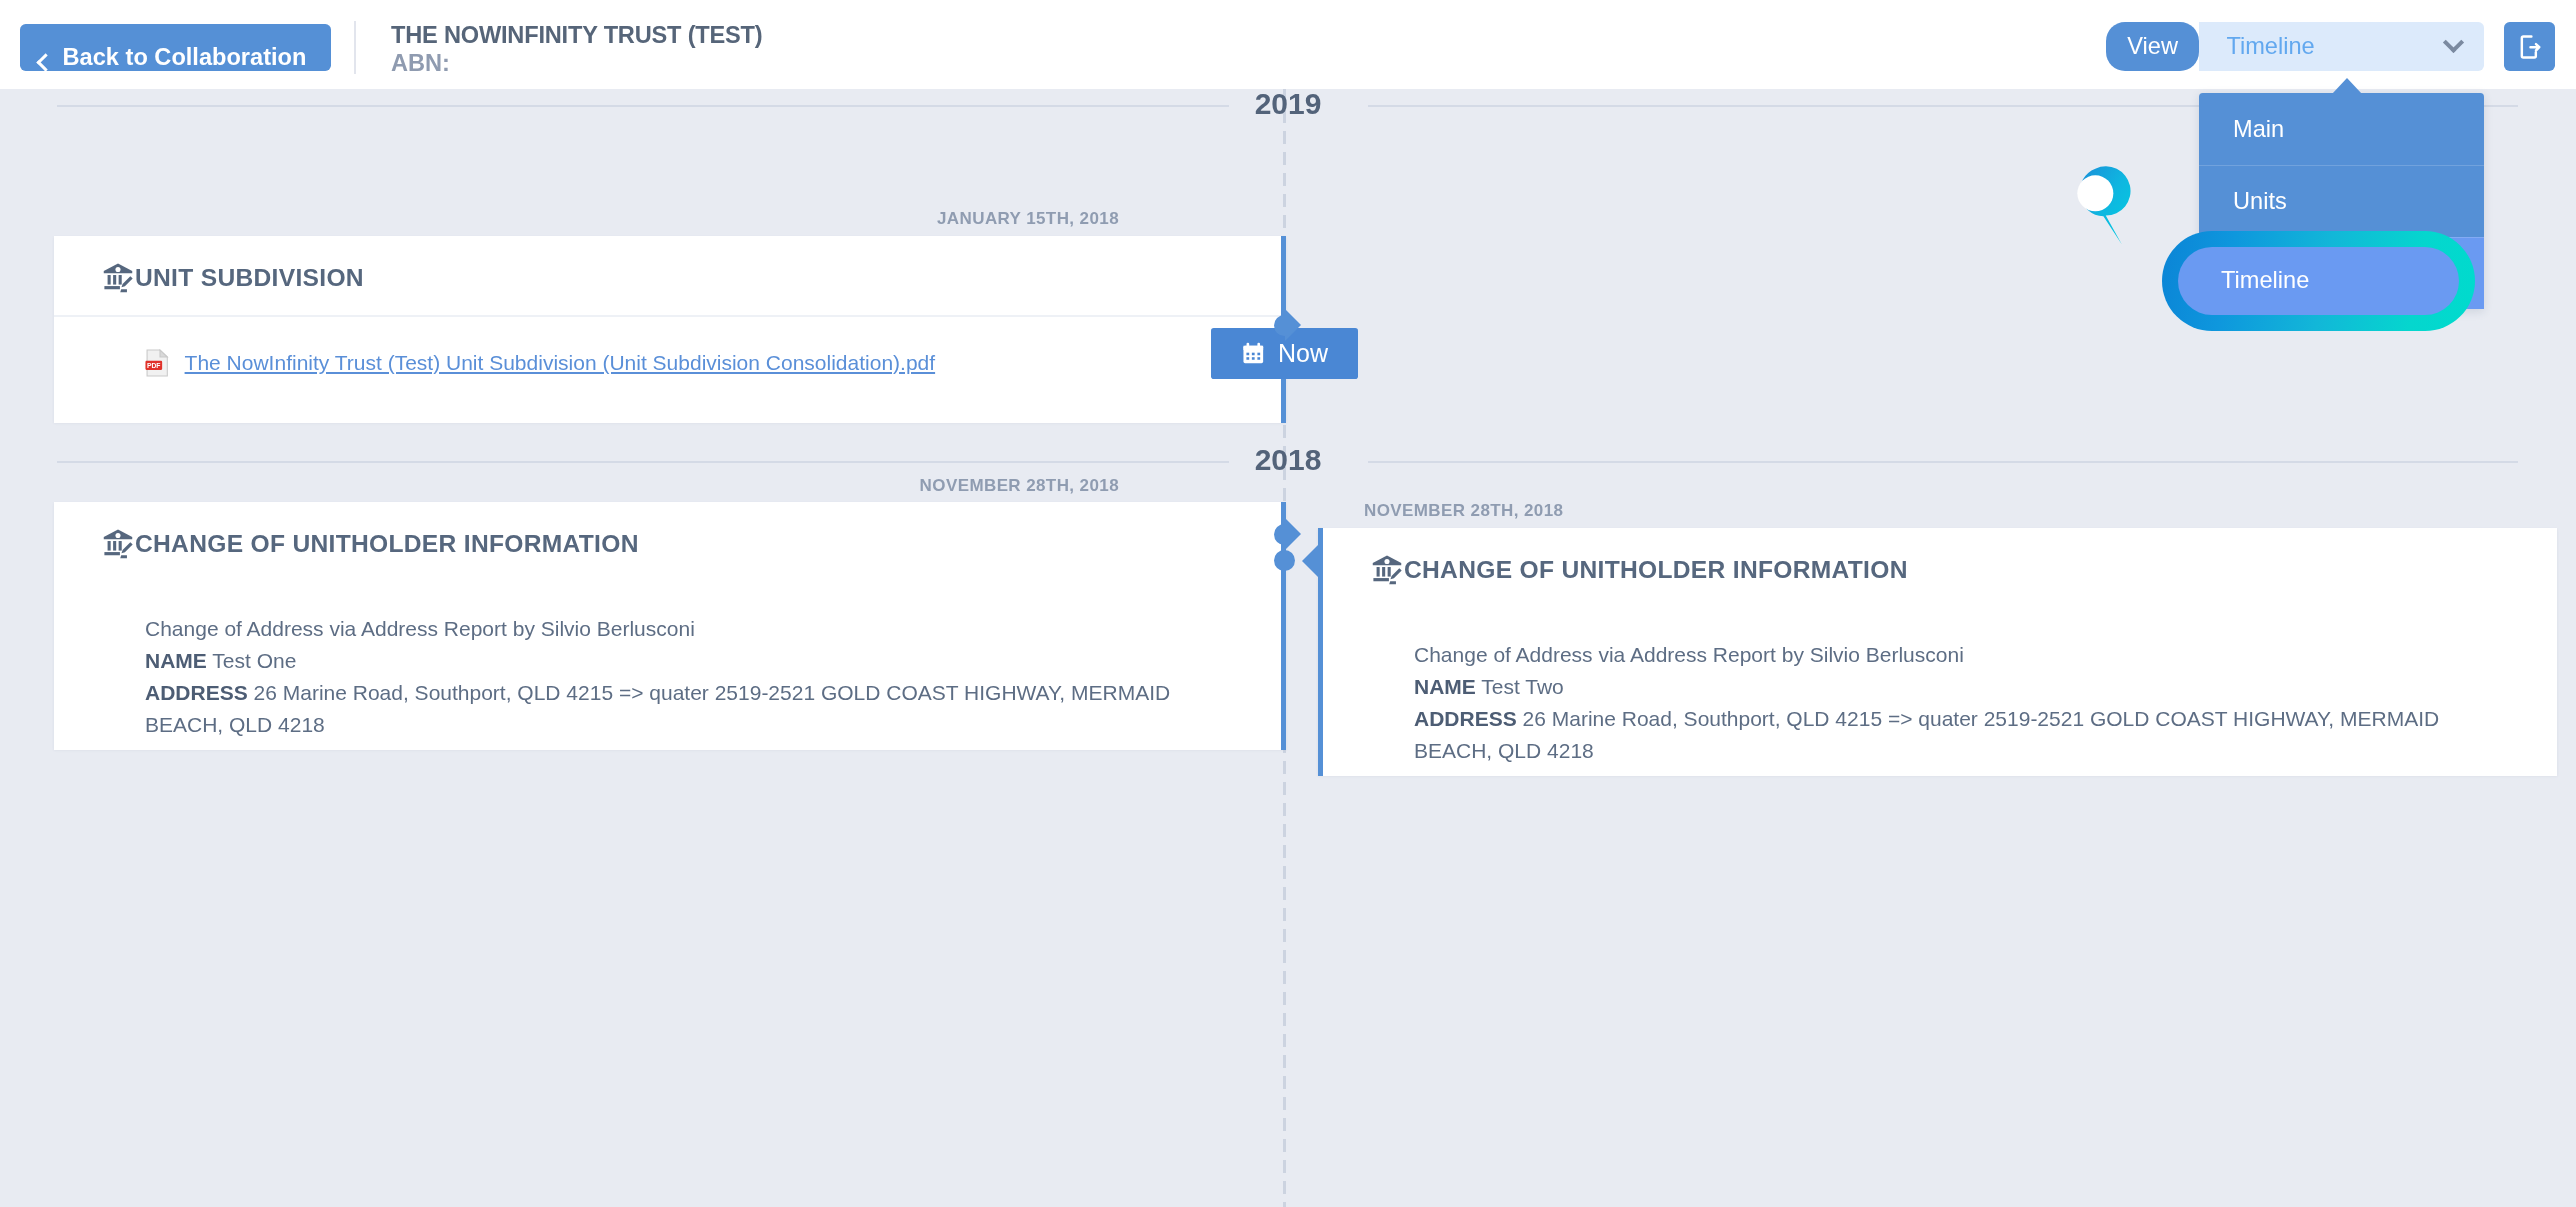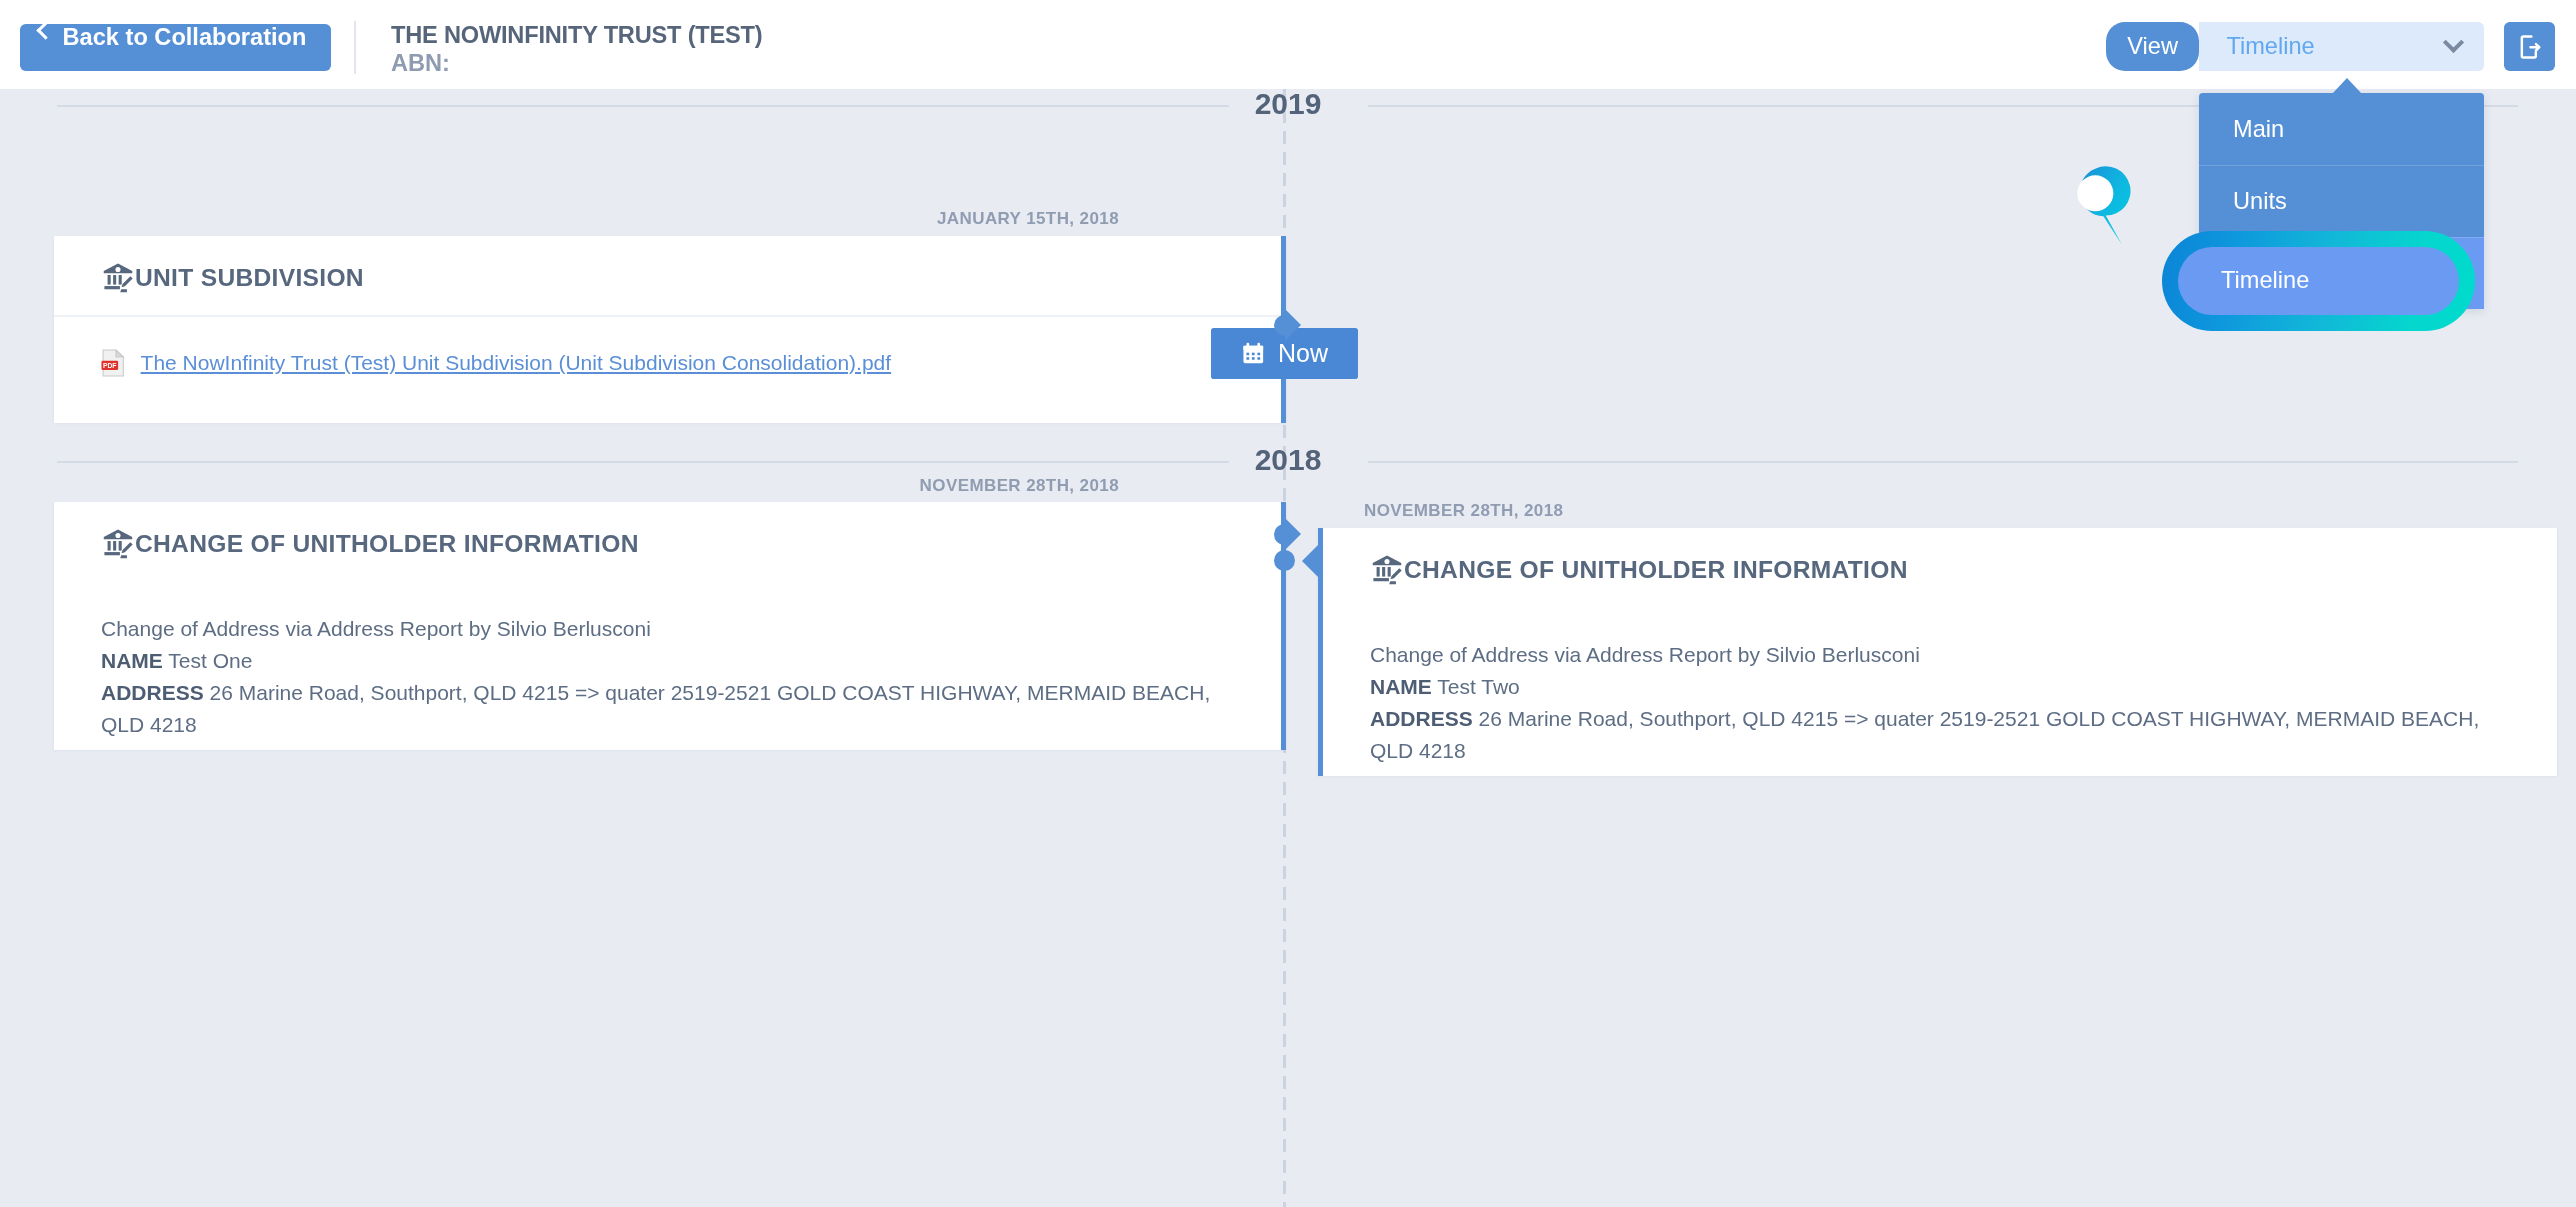--- a/index.html
+++ b/index.html
@@ -19,21 +19,21 @@
     background: #ffffff;
   }
   .back-btn {
     position: absolute; left: 20px; top: 23.6px;
     height: 47px; padding: 0 24.6px 0 19px;
     background: #5590d6;
     border: none; border-radius: 5.7px;
     color: #ffffff;
     font-family: "Liberation Sans", sans-serif;
     font-size: 23.6px; font-weight: 700;
-    display: flex; align-items: flex-start; gap: 10.4px;
+    display: flex; align-items: flex-end; gap: 10.4px;
     cursor: pointer; white-space: nowrap;
   }
   .back-chev {
     display: inline-block; width: 13.2px; height: 13.2px;
     border-left: 3.8px solid #fff; border-bottom: 3.8px solid #fff;
     transform: rotate(45deg);
     margin-bottom: 1.9px;
   }
   .hdr-divider {
     position: absolute; left: 354px; top: 21px;
@@ -201,21 +201,21 @@
   .card-hd {
     display: flex; align-items: center; 
     padding: 4px 0 0 47px;
     height: 79px;
   }
   .card-hd-title {
     font-size: 24.6px; font-weight: 700; color: #56677e;
     letter-spacing: 0.3px; white-space: nowrap;
   }
   .card-sep { height: 1.9px; background: #eef1f6; margin: 0; }
-  .card-bd { padding: 32px 43px 0 47px; }
+  .card-bd { padding: 32px 43px 0 47px; margin-left: 44px; }
   .card-line {
     font-size: 21px; color: #5d6d84; line-height: 32px;
   }
   .card-line b { font-weight: 700; color: #4d5d74; }
   .pdf-link {
     font-size: 21px; color: #5a8fd8; text-decoration: underline;
     cursor: pointer; word-break: break-word;
   }
   .pdf-row { display: flex; align-items: center; gap: 15px; }
 

